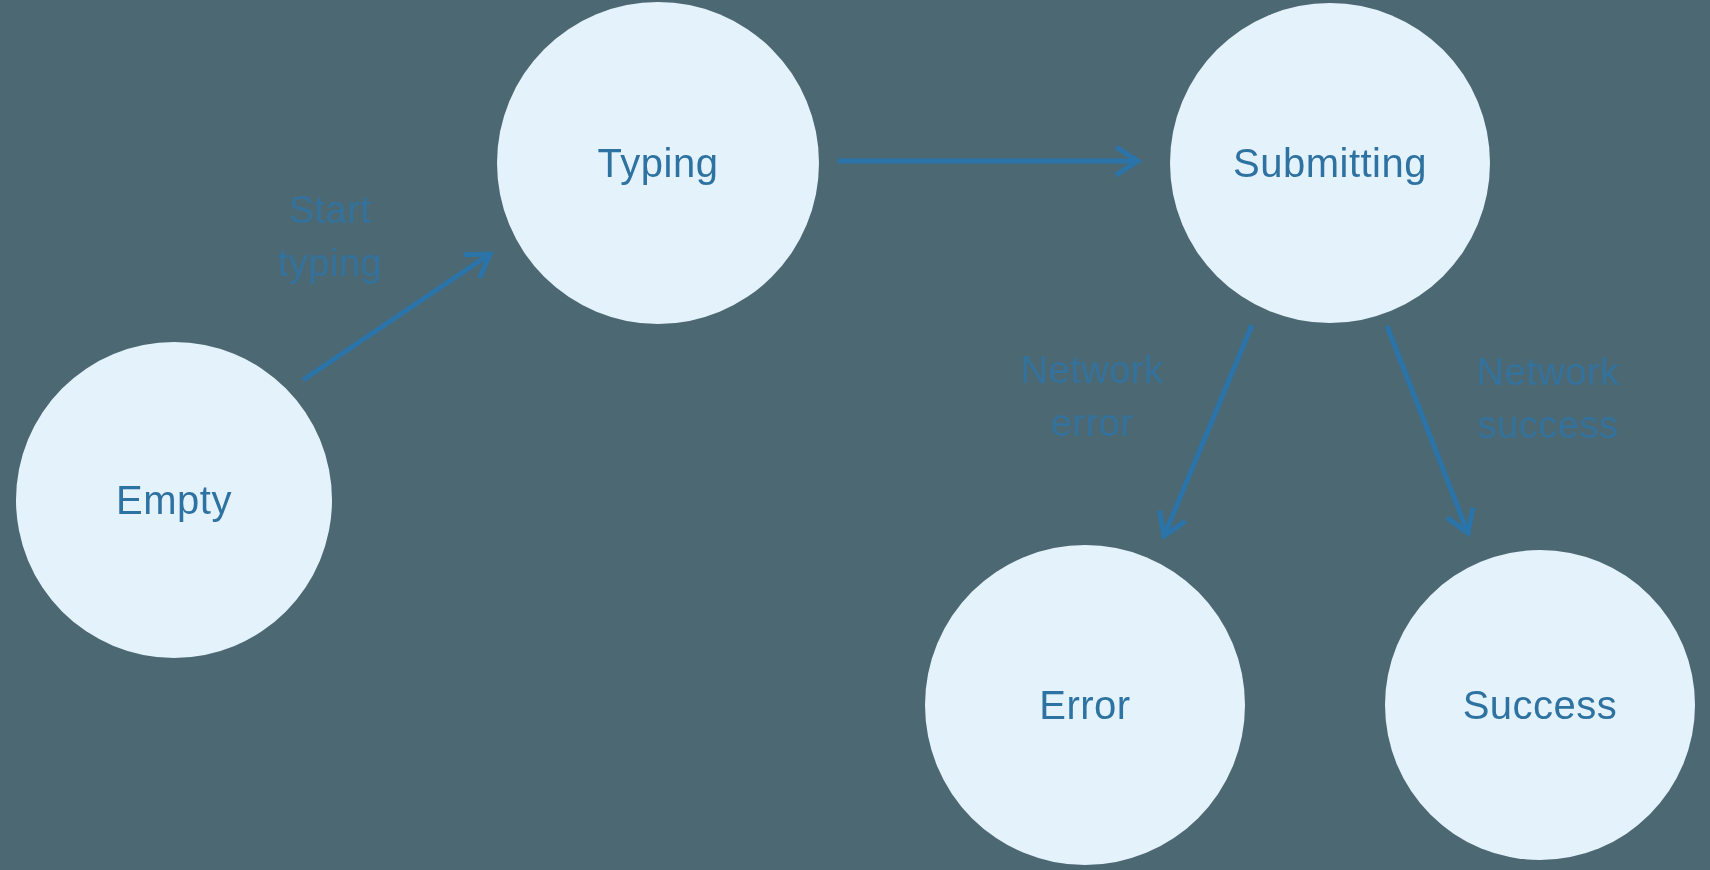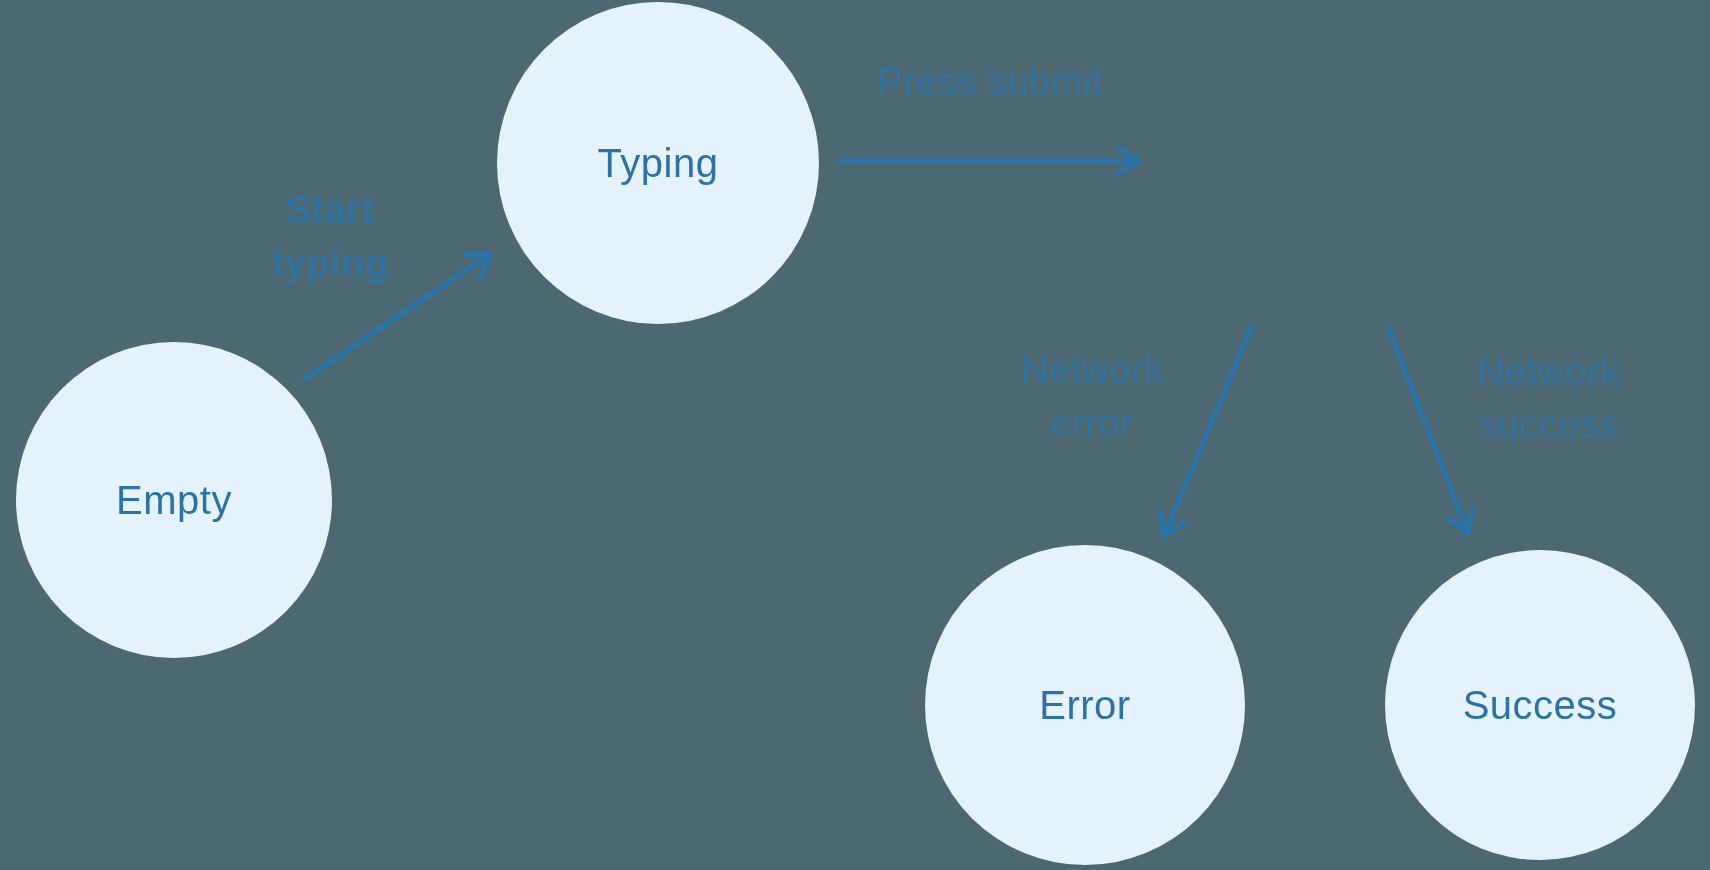--- a/index.html
+++ b/index.html
@@ -48,21 +48,21 @@
     color: #3273A2;
     opacity: 0.92;
     font-size: 38px;
     font-weight: 500;
     letter-spacing: 0.5px;
     text-align: center;
     line-height: 53px;
     width: 300px;
   }
   .edge-label span { display: block; }
-  .label-start-typing    { left: 180px;  top: 184px; font-weight: bold; }
+  .label-start-typing    { left: 180px;  top: 184px; }
   .label-press-submit    { left: 840px;  top: 56px;  line-height: 52px; }
   .label-network-error   { left: 942px;  top: 344px; }
   .label-network-success { left: 1398px; top: 346px; }
 </style>
 </head>
 <body>
 
 <div class="canvas">
 
   <svg class="edges-layer" viewBox="0 0 1710 870" xmlns="http://www.w3.org/2000/svg">
@@ -80,37 +80,37 @@
   </svg>
 
   <div class="node node-empty">
     <span class="node-label">Empty</span>
   </div>
 
   <div class="node node-typing">
     <span class="node-label">Typing</span>
   </div>
 
+  <div class="node node-submitting">
+    <span class="node-label">Submitting</span>
+  </div>
 
   <div class="node node-error">
     <span class="node-label">Error</span>
   </div>
 
   <div class="node node-success">
     <span class="node-label">Success</span>
   </div>
 
   <div class="edge-label label-start-typing">
     <span>Start</span>
     <span>typing</span>
   </div>
 
-  <div class="edge-label label-press-submit">
-    <span>Press submit</span>
-  </div>
 
   <div class="edge-label label-network-error">
     <span>Network</span>
     <span>error</span>
   </div>
 
   <div class="edge-label label-network-success">
     <span>Network</span>
     <span>success</span>
   </div>

